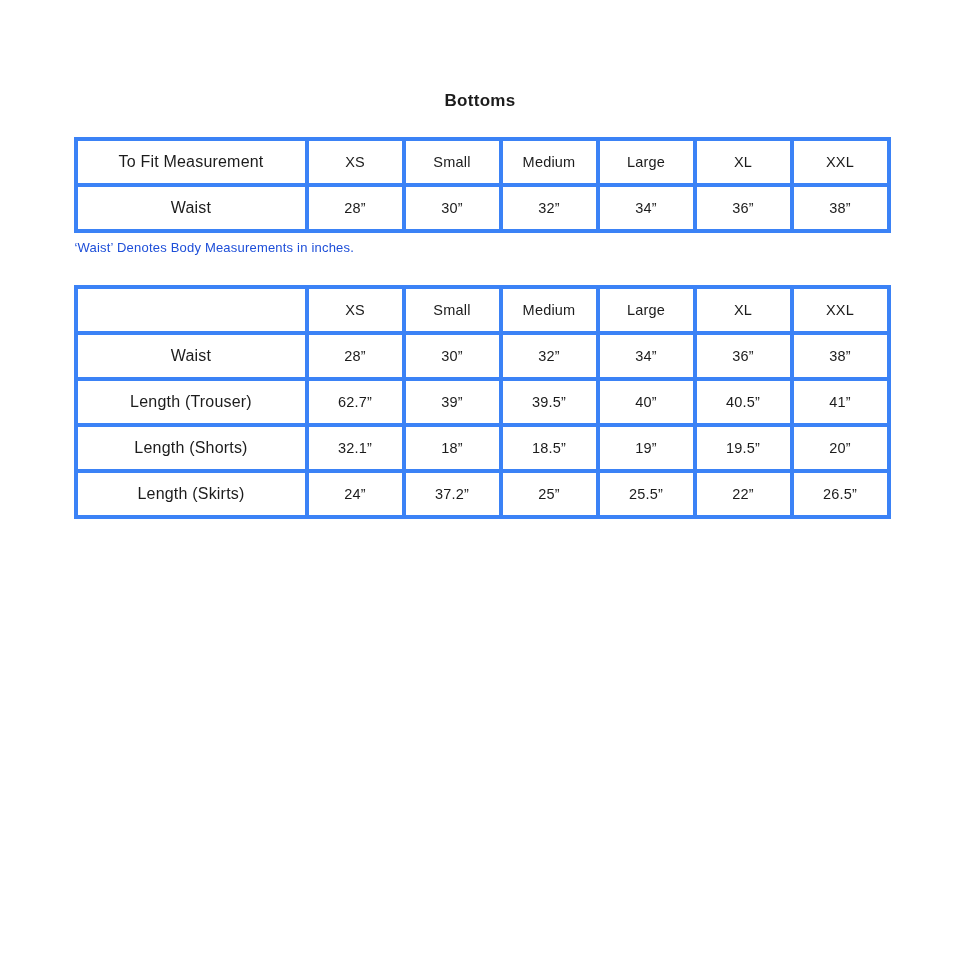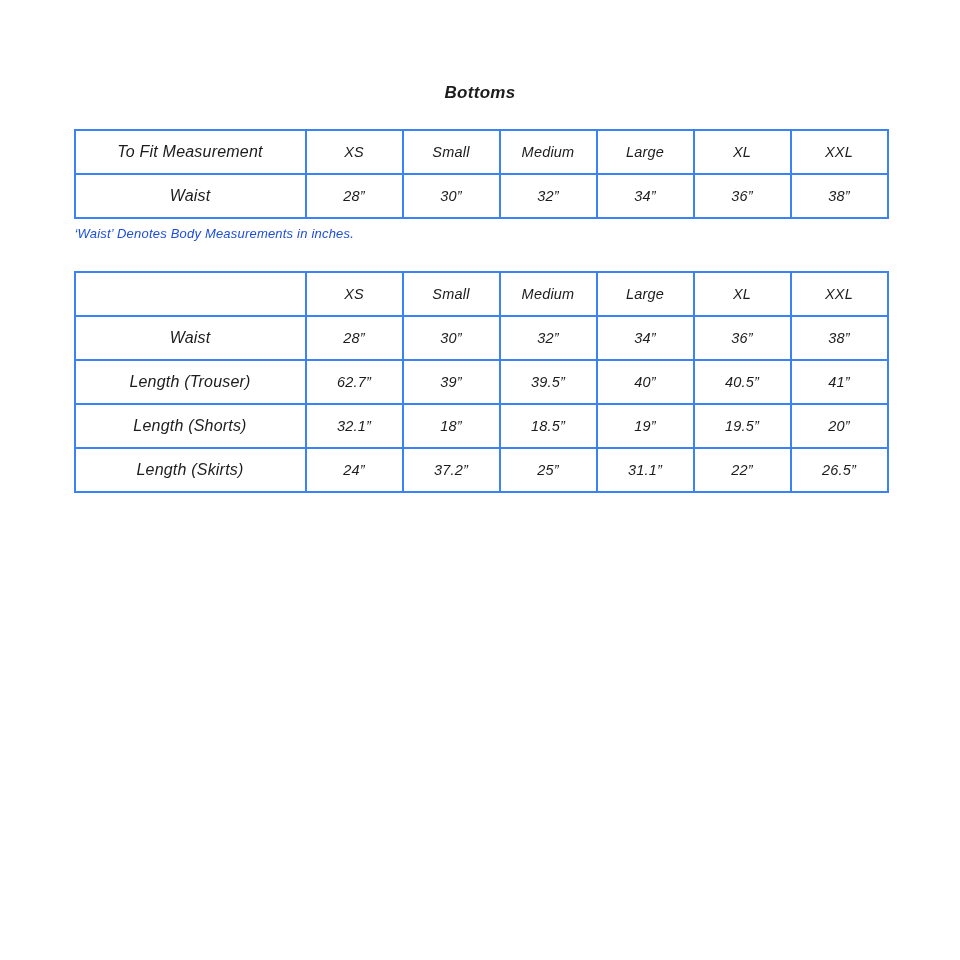--- a/index.html
+++ b/index.html
@@ -7,39 +7,38 @@
     padding: 0;
     background: #ffffff;
     width: 960px;
     height: 960px;
     font-family: "Liberation Sans", sans-serif;
     color: #1c1c1c;
     -webkit-font-smoothing: antialiased;
   }
   .content {
     width: 813px;
-    margin: 8px auto;
+    margin: 16px auto;
     padding-top: 75px;
-    font-style: italic;
   }
   .page-title {
     margin: 0 0 27px 0;
     text-align: center;
     font-size: 17px;
     font-weight: bold;
     letter-spacing: 0.3px;
     line-height: 19px;
   }
   table.size-table {
     border-collapse: collapse;
     width: 813px;
     table-layout: fixed;
   }
   table.size-table td {
-    border: 2px solid #3b82f6;
+    border: 4px solid #3b82f6;
     height: 42px;
     text-align: center;
     vertical-align: middle;
     font-size: 14.5px;
     letter-spacing: 0.2px;
     padding: 0 4px;
     overflow: hidden;
     white-space: nowrap;
   }
   table.size-table td.label-cell {
@@ -148,20 +147,20 @@
         <td>18.5”</td>
         <td>19”</td>
         <td>19.5”</td>
         <td>20”</td>
       </tr>
       <tr>
         <td class="label-cell">Length  (Skirts)</td>
         <td>24”</td>
         <td>37.2”</td>
         <td>25”</td>
-        <td>31.1”</td>
+        <td>25.5”</td>
         <td>22”</td>
         <td>26.5”</td>
       </tr>
     </tbody>
   </table>
 
 </div>
 
 </body></html>

